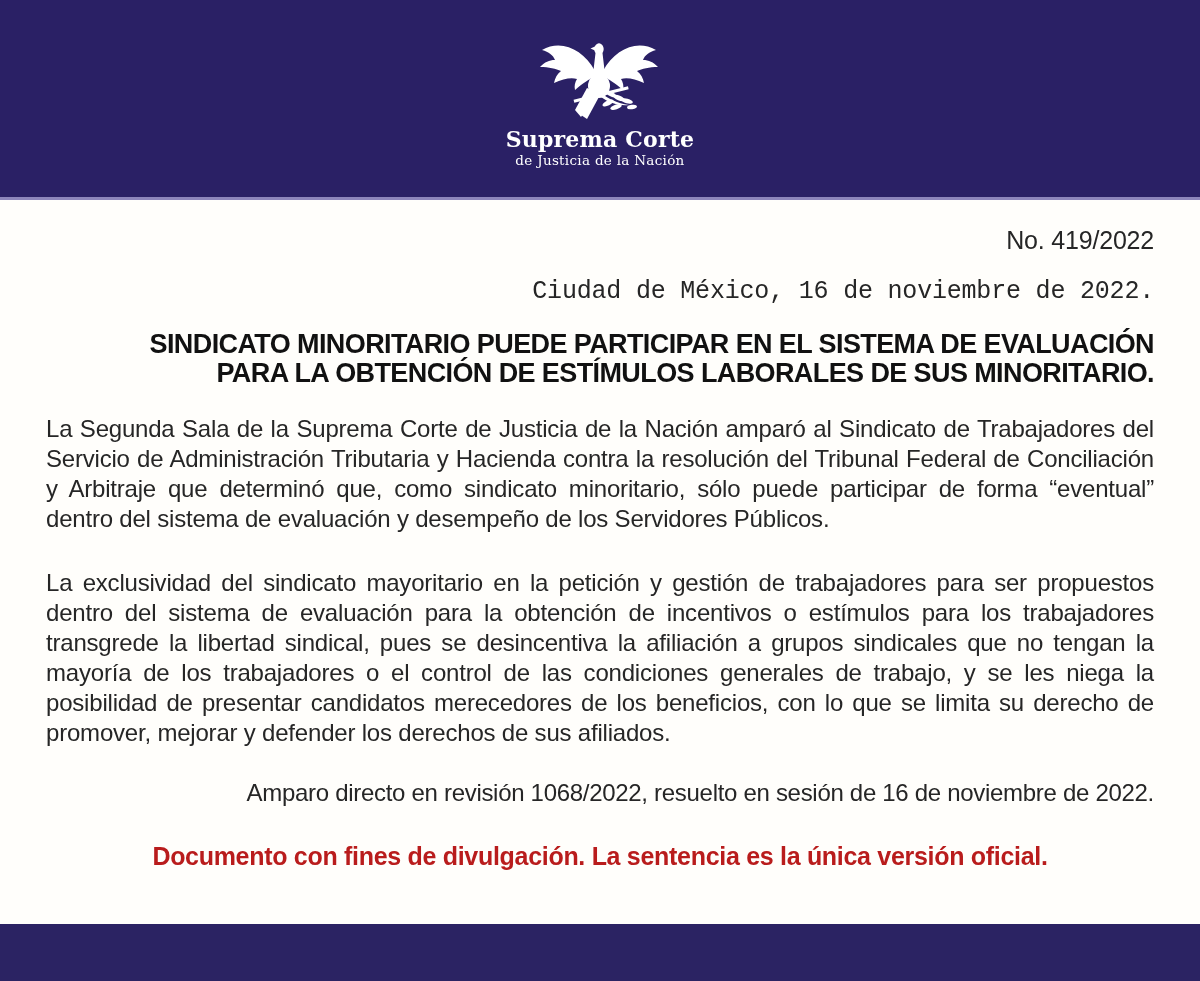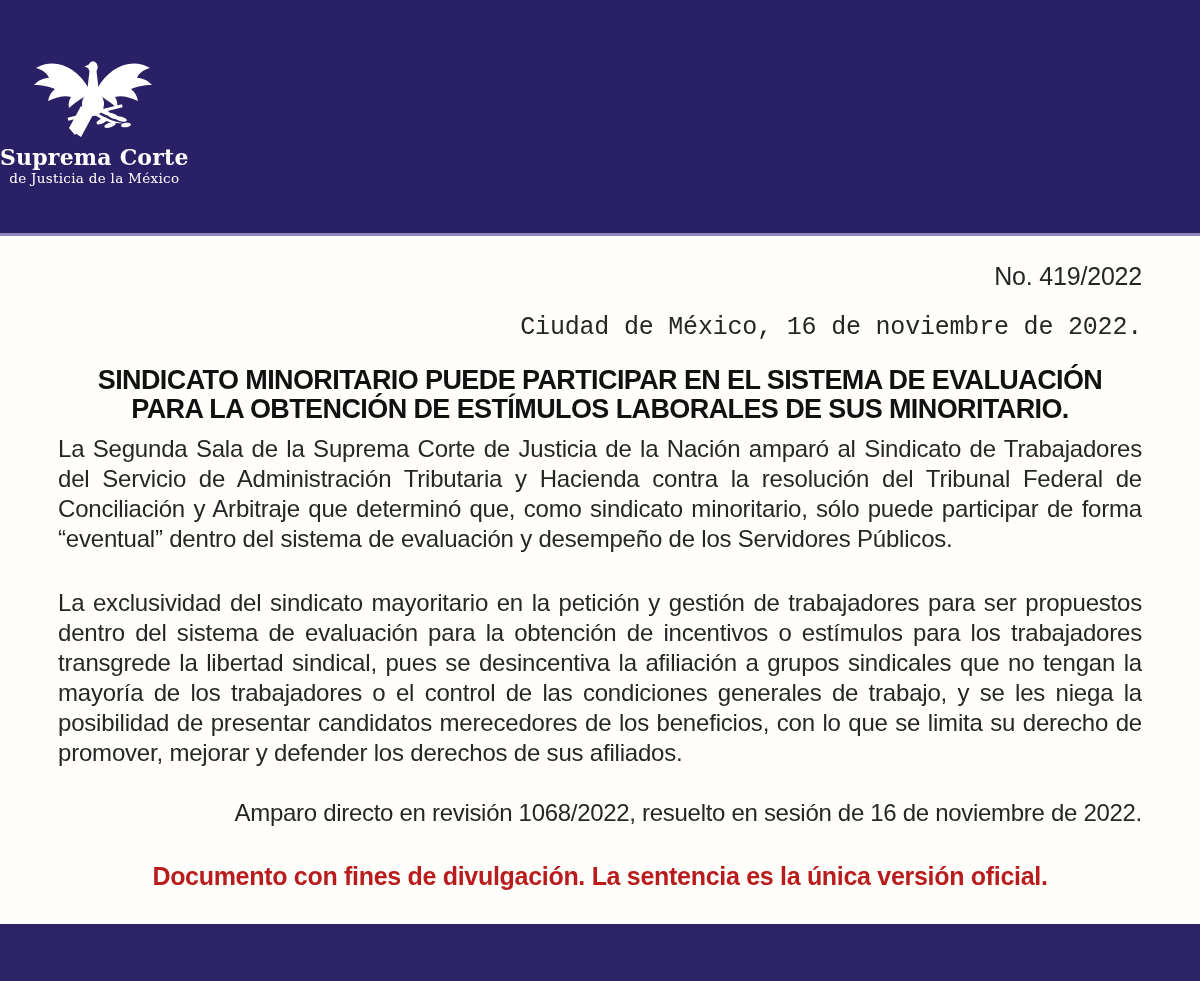--- a/index.html
+++ b/index.html
@@ -10,26 +10,26 @@
   }
   .page {
     position: relative;
     width: 1200px;
     height: 981px;
     background: var(--page-bg, #fffefb);
     overflow: hidden;
   }
   
   .band-top {
-    height: 236px;
+    height: 200px;
     background: var(--band, #2a2065);
     border-bottom: 3px solid var(--band-edge, #8d85bb);
     display: flex;
     align-items: center;
-    justify-content: flex-start;
+    justify-content: center;
   }
   .logo {
     display: flex;
     flex-direction: column;
     align-items: center;
     color: #ffffff;
     margin-top: 8px;
   }
   .logo svg { display: block; }
   .logo-title {
@@ -41,46 +41,46 @@
     margin-top: 2px;
   }
   .logo-subtitle {
     font-family: "DejaVu Serif", "Liberation Serif", serif;
     font-size: 13.5px;
     letter-spacing: 0.3px;
     line-height: 1.2;
   }
   
   .content {
-    padding: 0 58px;
+    padding: 0 46px;
   }
   .doc-number {
     margin-top: 26px;
     text-align: right;
     font-size: 25px;
     letter-spacing: -0.2px;
   }
   .dateline {
     margin-top: 22px;
     text-align: right;
     font-size: 25px;
     letter-spacing: -0.2px;
     font-family: Liberation Mono, monospace;
   }
   .doc-title {
     margin-top: 24px;
-    text-align: center;
+    text-align: right;
     font-size: 27px;
     font-weight: bold;
     color: #111111;
     letter-spacing: -0.6px;
     line-height: 1.08;
   }
   .body-par {
-    margin-top: 10px;
+    margin-top: 26px;
     font-size: 24px;
     line-height: 30px;
     letter-spacing: -0.2px;
     text-align: justify;
   }
   .body-par + .body-par { margin-top: 34px; }
   .reference {
     margin-top: 30px;
     font-size: 24px;
     line-height: 30px;
@@ -132,21 +132,21 @@
           <path d="M64 56 C72 62 80 66 92 68 C82 69 72 66 64 60 Z"></path>
           <ellipse cx="74" cy="57" rx="6" ry="2.4" transform="rotate(28 74 57)"></ellipse>
           <ellipse cx="82" cy="61" rx="6" ry="2.4" transform="rotate(22 82 61)"></ellipse>
           <ellipse cx="90" cy="64" rx="6" ry="2.4" transform="rotate(14 90 64)"></ellipse>
           <ellipse cx="79" cy="70" rx="6" ry="2.4" transform="rotate(-18 79 70)"></ellipse>
           <ellipse cx="71" cy="66" rx="6" ry="2.4" transform="rotate(-26 71 66)"></ellipse>
           <ellipse cx="95" cy="70" rx="5" ry="2.2" transform="rotate(-8 95 70)"></ellipse>
         </svg>
       </span>
       <div class="logo-title">Suprema Corte</div>
-      <div class="logo-subtitle">de Justicia de la México</div>
+      <div class="logo-subtitle">de Justicia de la Nación</div>
     </div>
   </header>
 
   <main class="content">
     <div class="doc-number">No. 419/2022</div>
     <div class="dateline">Ciudad de México, 16 de noviembre de 2022.</div>
 
     <h1 class="doc-title">
       <span>SINDICATO MINORITARIO PUEDE PARTICIPAR EN EL SISTEMA DE EVALUACIÓN</span><br>
       <span>PARA LA OBTENCIÓN DE ESTÍMULOS LABORALES DE SUS MINORITARIO.</span>

